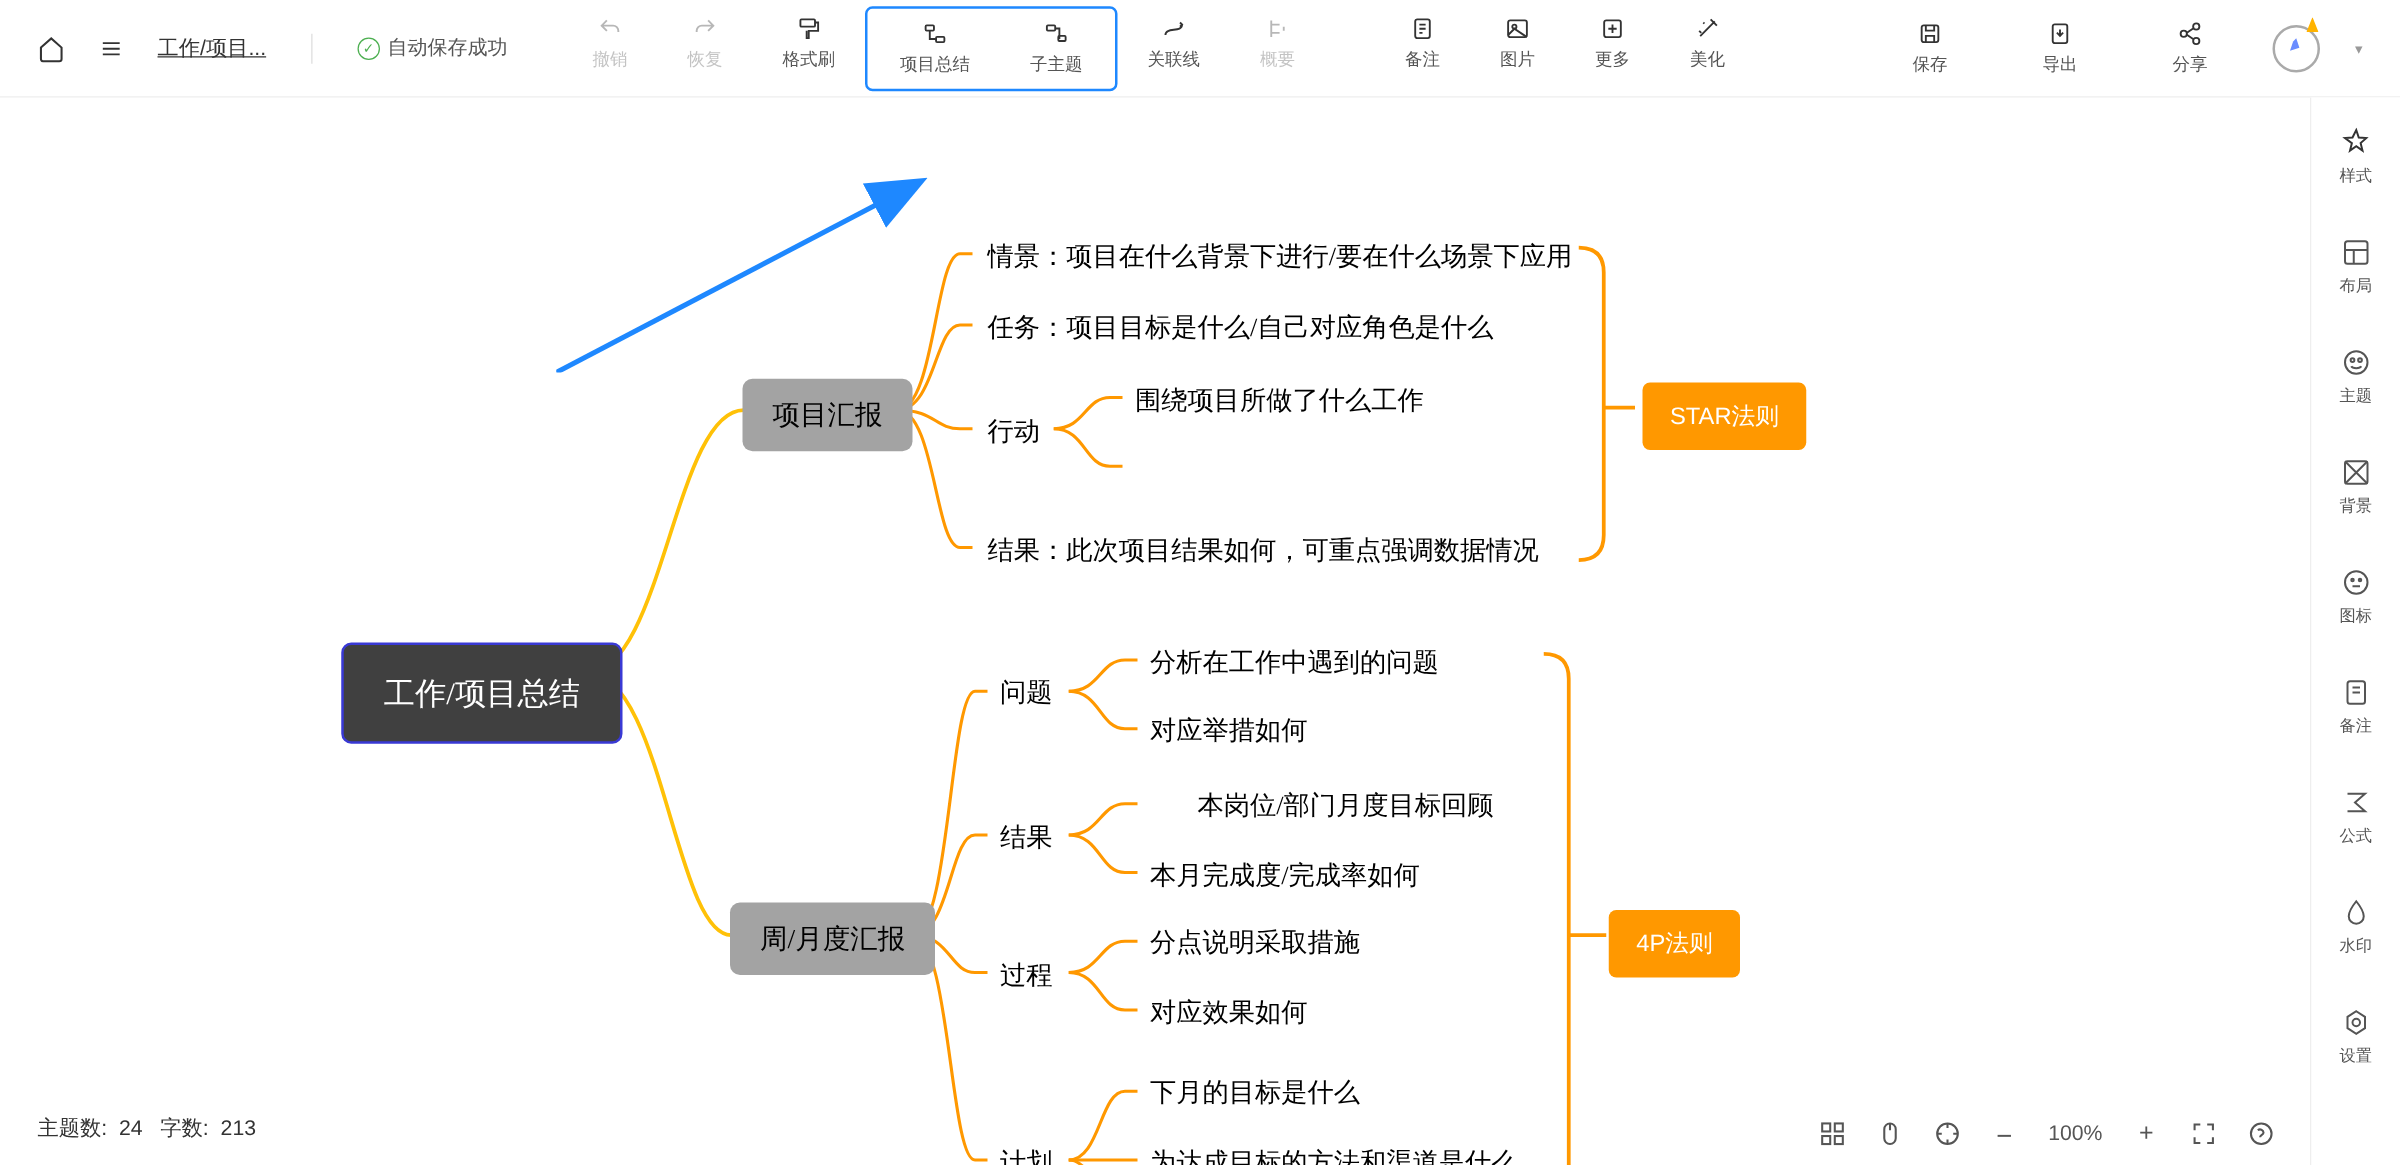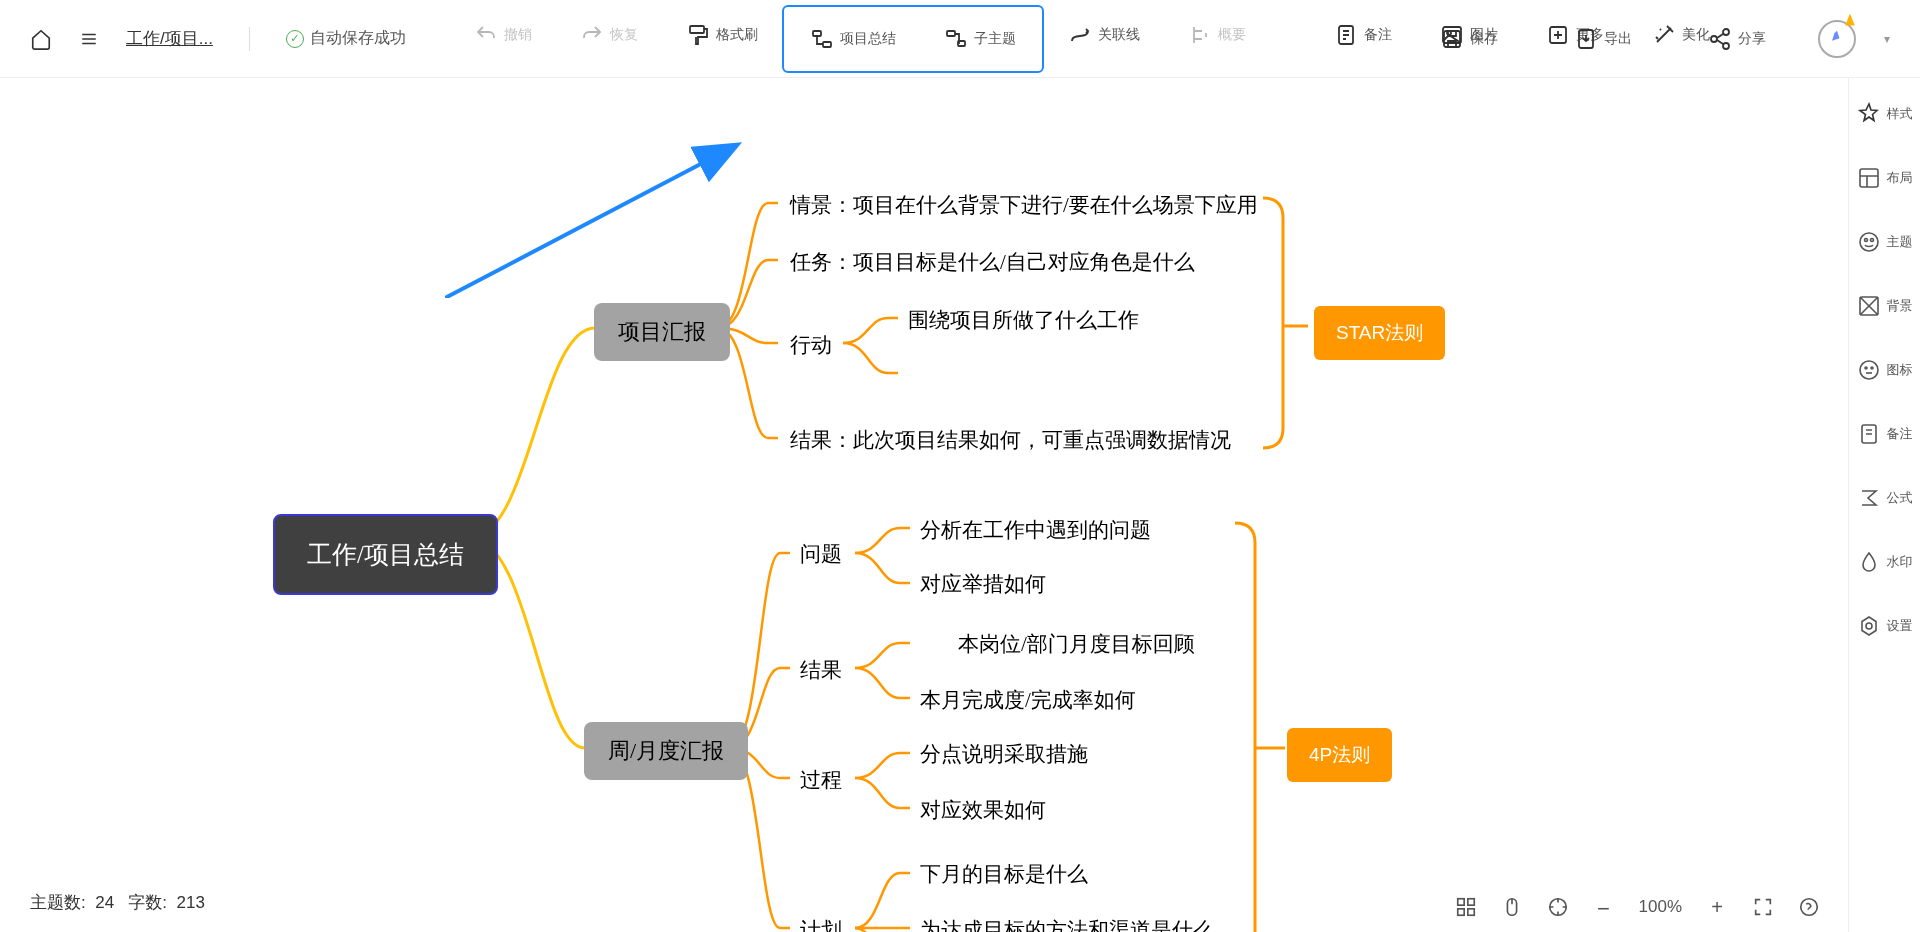--- a/index.html
+++ b/index.html
@@ -6,30 +6,30 @@
 body{font-family:-apple-system,"PingFang SC","Microsoft YaHei",sans-serif;background:#fff;width:1920px;height:932px;overflow:hidden;position:relative}
 .toolbar{height:78px;border-bottom:1px solid #eee;display:flex;align-items:center;padding:0 30px;position:relative}
 .tb-left{display:flex;align-items:center;gap:28px}
 .home-icon{width:22px;height:22px;color:#333}
 .menu-icon{width:18px;height:18px;color:#333}
 .file-name{font-size:17px;color:#333;text-decoration:underline;cursor:pointer}
 .divider{width:1px;height:24px;background:#ddd;margin:0 8px}
 .save-status{display:flex;align-items:center;gap:6px;font-size:16px;color:#555}
 .check-icon{width:18px;height:18px;border:1.5px solid #4caf50;border-radius:50%;display:flex;align-items:center;justify-content:center;color:#4caf50;font-size:11px}
 .tb-center{position:absolute;left:450px;display:flex;align-items:flex-start;gap:0}
-.tb-btn{display:flex;align-items:center;justify-content:center;padding:8px 24px;cursor:pointer;gap:6px;height:60px}
+.tb-btn{display:flex;flex-direction:column;align-items:center;justify-content:center;padding:8px 24px;cursor:pointer;gap:6px;height:60px}
 .tb-btn.disabled{opacity:.35}
 .tb-btn svg{width:24px;height:24px;color:#333}
 .tb-btn span{font-size:14px;color:#555}
 .tb-highlight{border:2px solid #1e88ff;border-radius:6px;display:flex;padding:2px}
 .tb-right{position:absolute;right:30px;display:flex;align-items:center;gap:28px}
 .compass{width:38px;height:38px;border-radius:50%;border:2px solid #aaa;display:flex;align-items:center;justify-content:center;position:relative}
 .compass::before{content:"";position:absolute;top:-8px;right:-4px;width:16px;height:12px;background:#ffb300;clip-path:polygon(20% 100%,50% 0,80% 100%)}
 .side-panel{position:absolute;right:0;top:78px;width:72px;bottom:0;border-left:1px solid #eee;display:flex;flex-direction:column;align-items:center;padding-top:24px;gap:40px;background:#fff}
-.sp-item{display:flex;flex-direction:row;align-items:center;gap:6px;cursor:pointer}
+.sp-item{display:flex;flex-direction:column;align-items:center;gap:6px;cursor:pointer}
 .sp-item svg{width:24px;height:24px;color:#555}
 .sp-item span{font-size:13px;color:#555}
 .sp-item.active svg{color:#333}
 .canvas{position:absolute;left:0;top:78px;right:72px;bottom:0;overflow:hidden}
 .mind-node{font-family:"KaiTi","STKaiti",serif;font-size:21px;color:#000}
 .root-node{position:absolute;left:273px;top:436px;background:#404040;color:#fff;padding:22px 32px;border-radius:8px;border:2px solid #3939d4;font-size:25px;font-weight:500}
 .branch-node{position:absolute;background:#a3a3a3;padding:14px 24px;border-radius:8px;font-size:22px}
 .branch-1{left:594px;top:225px}
 .branch-2{left:584px;top:644px}
 .leaf{position:absolute;font-size:21px;white-space:nowrap}

